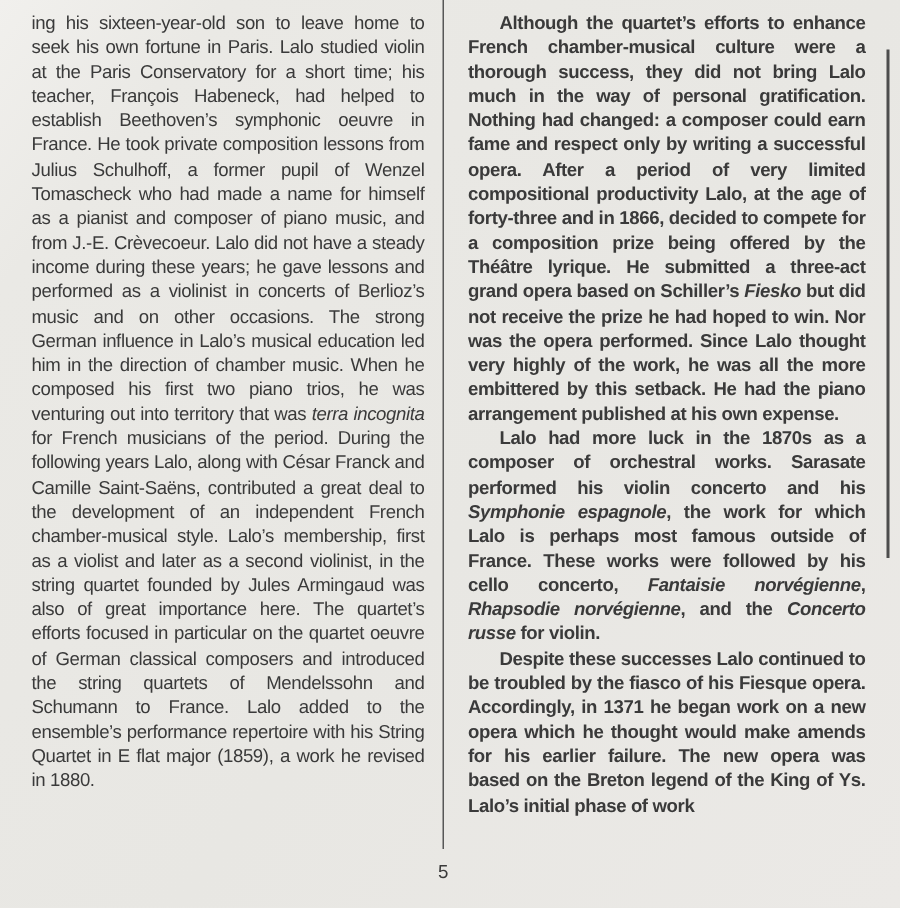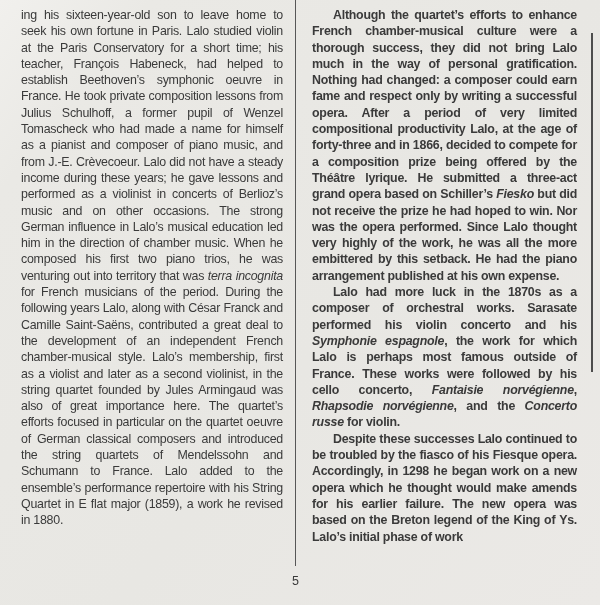--- a/index.html
+++ b/index.html
@@ -85,17 +85,17 @@
 <body>
 
 <div class="page">
   <div class="col col-left" id="col-left">
       <p class="para"><span>ing his sixteen-year-old son to leave home to seek his own fortune in Paris. Lalo studied violin at the Paris Conservatory for a short time; his teacher, François Habeneck, had helped to establish Beethoven’s symphonic oeuvre in France. He took private composition lessons from Julius Schulhoff, a former pupil of Wenzel Tomascheck who had made a name for himself as a pianist and composer of piano music, and from J.-E. Crèvecoeur. Lalo did not have a steady income during these years; he gave lessons and performed as a violinist in concerts of Berlioz’s music and on other occasions. The strong German influence in Lalo’s musical education led him in the direction of chamber music. When he composed his first two piano trios, he was venturing out into territory that was </span><em>terra incognita</em><span> for French musicians of the period. During the following years Lalo, along with César Franck and Camille Saint-Saëns, contributed a great deal to the development of an independent French chamber-musical style. Lalo’s membership, first as a violist and later as a second violinist, in the string quartet founded by Jules Armingaud was also of great importance here. The quartet’s efforts focused in particular on the quartet oeuvre of German classical composers and introduced the string quartets of Mendelssohn and Schumann to France. Lalo added to the ensemble’s performance repertoire with his String Quartet in E flat major (1859), a work he revised in 1880.</span></p>
     </div>
   <div class="divider"></div>
   <div class="col col-right" id="col-right">
       <p class="para indent"><span>Although the quartet’s efforts to enhance French chamber-musical culture were a thorough success, they did not bring Lalo much in the way of personal gratification. Nothing had changed: a composer could earn fame and respect only by writing a successful opera. After a period of very limited compositional productivity Lalo, at the age of forty-three and in 1866, decided to compete for a composition prize being offered by the Théâtre lyrique. He submitted a three-act grand opera based on Schiller’s </span><em>Fiesko</em><span> but did not receive the prize he had hoped to win. Nor was the opera performed. Since Lalo thought very highly of the work, he was all the more embittered by this setback. He had the piano arrangement published at his own expense.</span></p>
       <p class="para indent"><span>Lalo had more luck in the 1870s as a composer of orchestral works. Sarasate performed his violin concerto and his </span><em>Symphonie espagnole</em><span>, the work for which Lalo is perhaps most famous outside of France. These works were followed by his cello concerto, </span><em>Fantaisie norvégienne</em><span>, </span><em>Rhapsodie norvégienne</em><span>, and the </span><em>Concerto russe</em><span> for violin.</span></p>
-      <p class="para indent"><span>Despite these successes Lalo continued to be troubled by the fiasco of his Fiesque opera. Accordingly, in 1298 he began work on a new opera which he thought would make amends for his earlier failure. The new opera was based on the Breton legend of the King of Ys. Lalo’s initial phase of work</span></p>
+      <p class="para indent"><span>Despite these successes Lalo continued to be troubled by the fiasco of his Fiesque opera. Accordingly, in 1371 he began work on a new opera which he thought would make amends for his earlier failure. The new opera was based on the Breton legend of the King of Ys. Lalo’s initial phase of work</span></p>
     </div>
   <div class="edge-line"></div>
   <div class="page-number">5</div>
 </div>
 
 </body></html>

